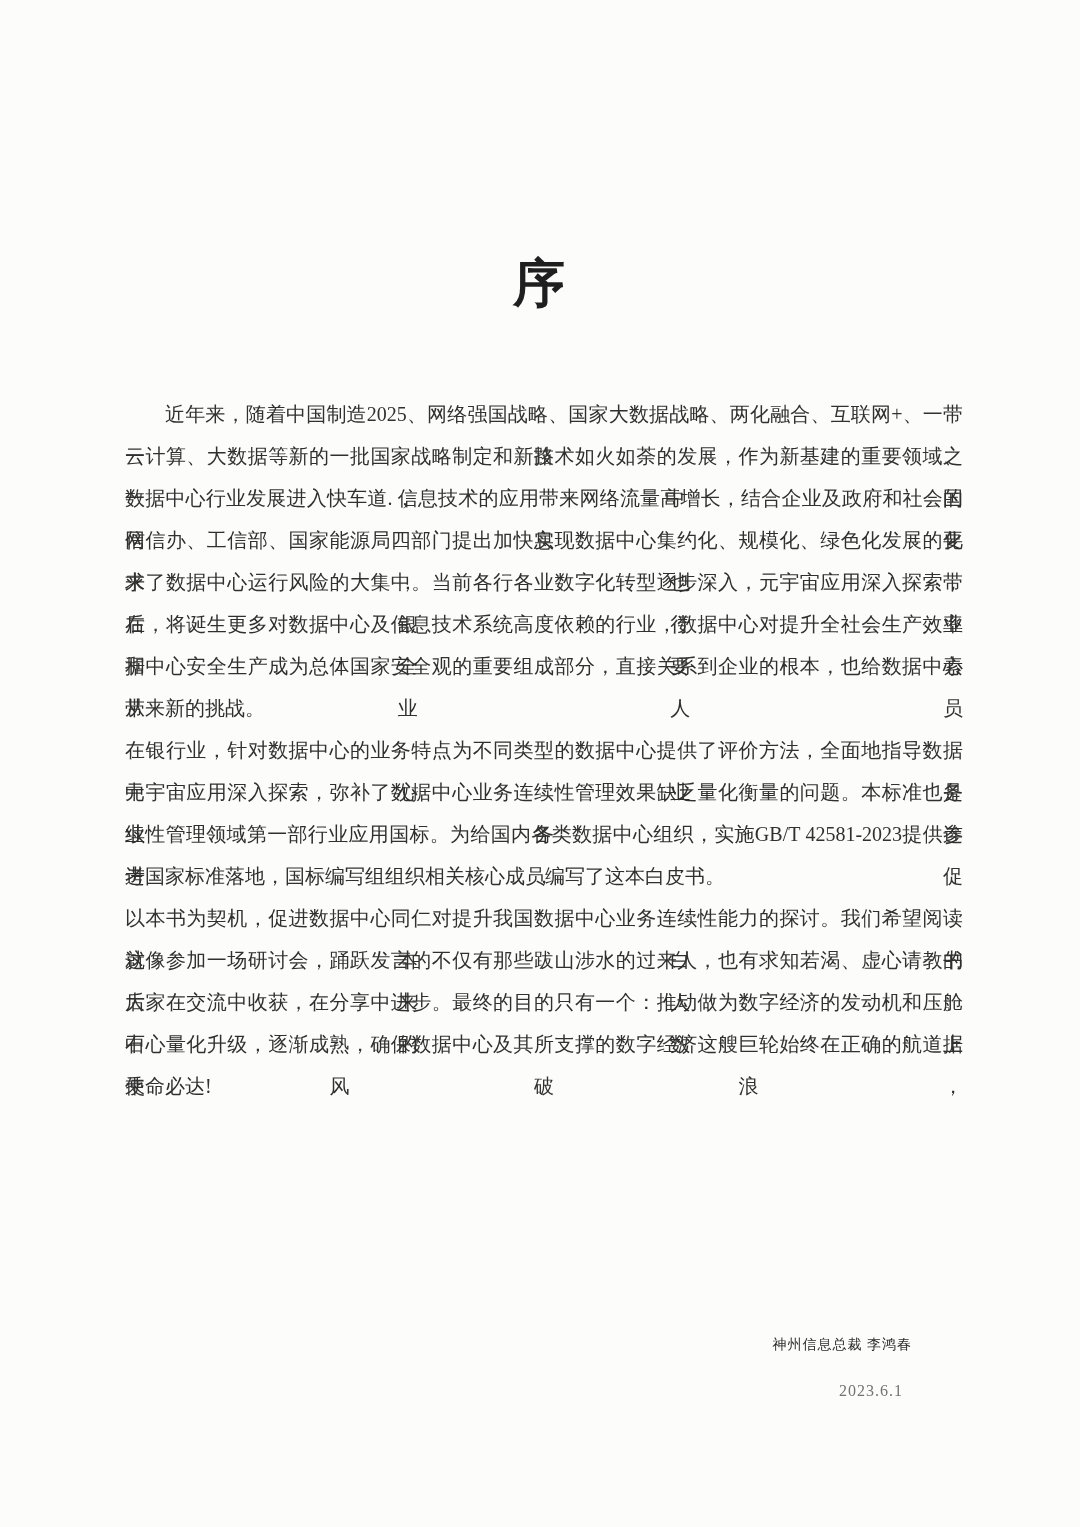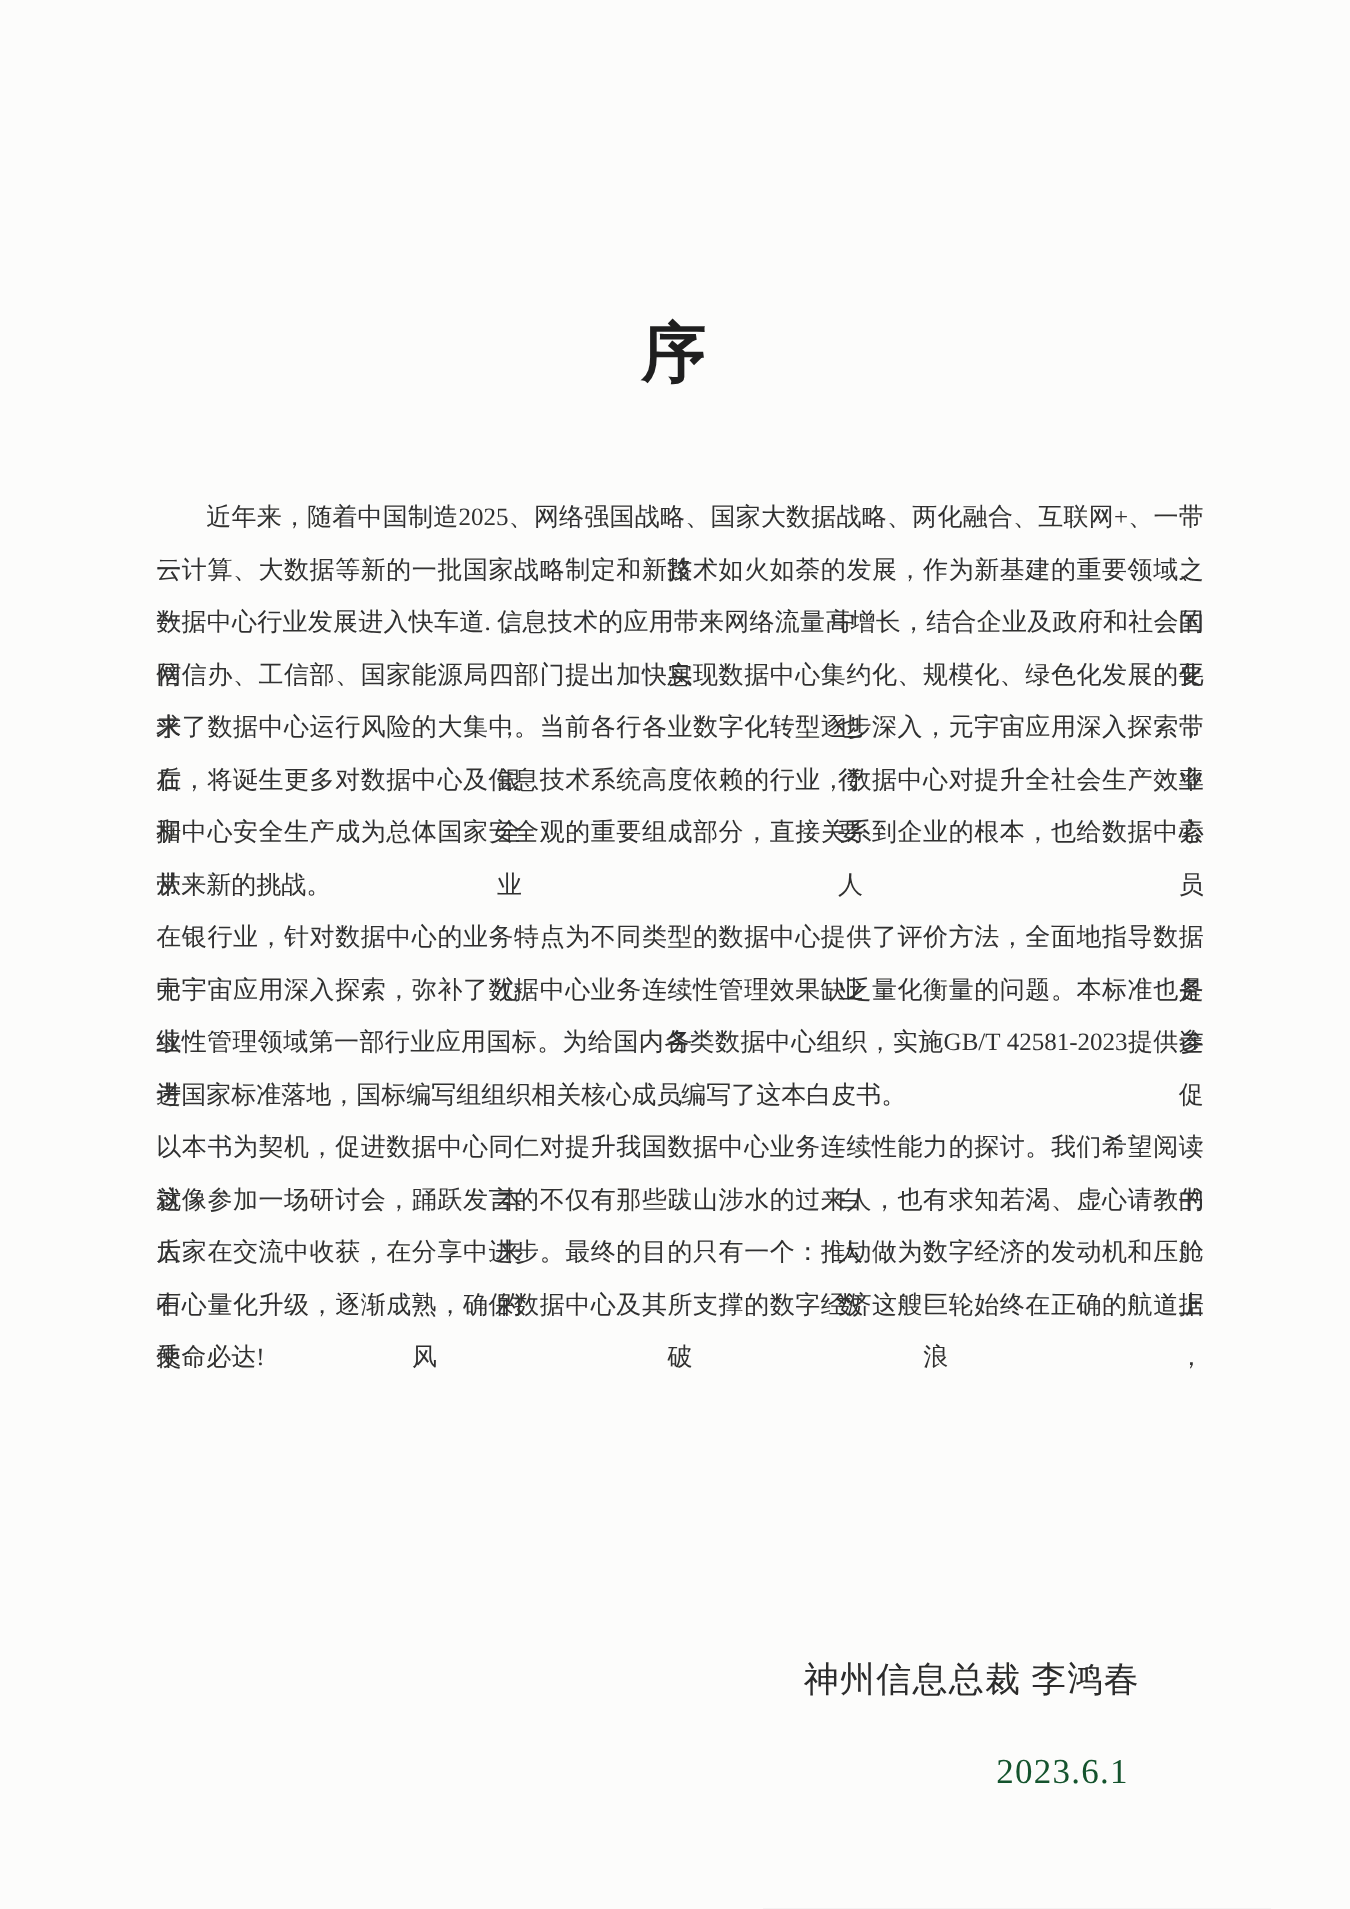--- a/index.html
+++ b/index.html
@@ -56,34 +56,33 @@
     text-align: center;
     text-align-last: left;
   }
   .line.indent {
     text-indent: 2em;
   }
   .signature {
     position: absolute;
     top: 1330px;
     right: 168px;
-    font-size: 28px;
+    font-size: 14px;
     line-height: 30px;
     color: #2b2b2b;
     letter-spacing: 1px;
   }
   .date {
     position: absolute;
     top: 1378px;
     right: 177px;
-    font-size: 28px;
+    font-size: 16px;
     line-height: 26px;
-    color: #14532d;
+    color: #737373;
     letter-spacing: 1px;
-    margin-top: 27px;
   }
 </style>
 </head>
 <body>
 
 <div class="page">
   <h1 class="title">序</h1>
 
   <div class="body">
       <div class="line full indent">近年来，随着中国制造2025、网络强国战略、国家大数据战略、两化融合、互联网+、一带一路、</div>

